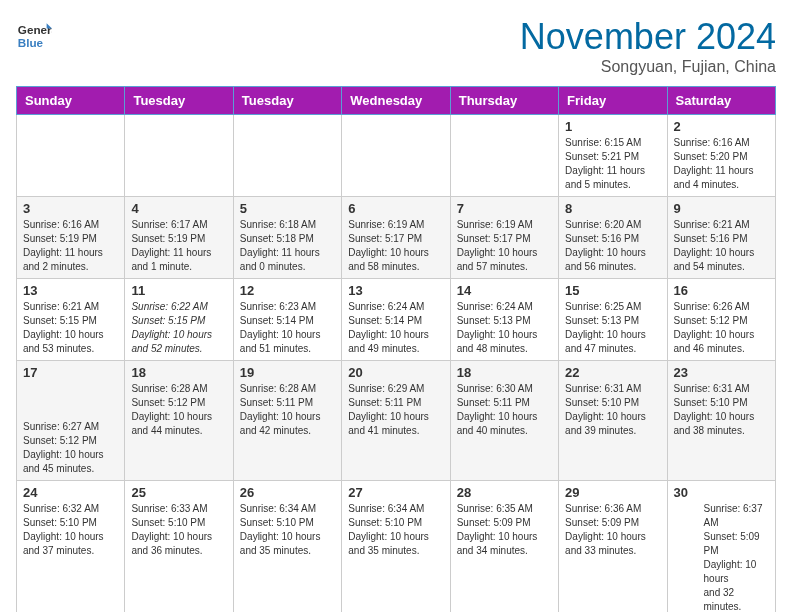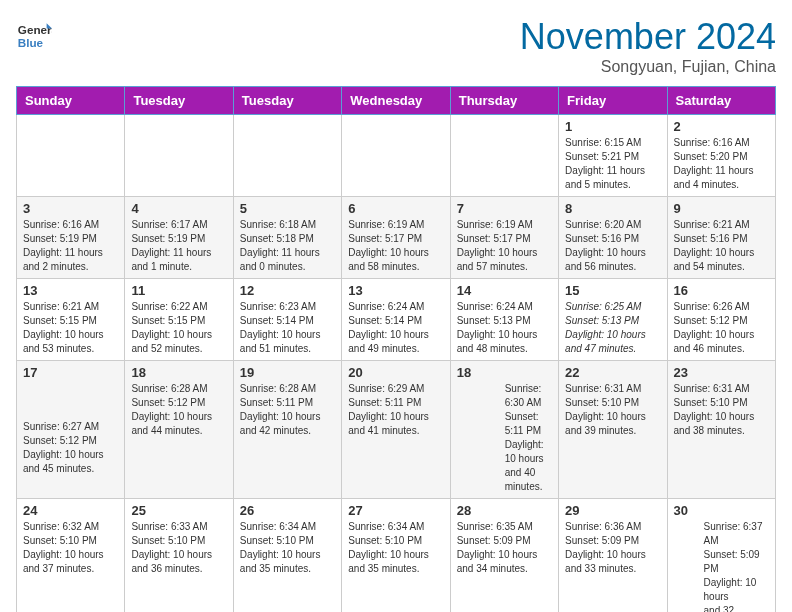--- a/index.html
+++ b/index.html
@@ -182,21 +182,21 @@
       <tr>
         <td>
           <div class="day-num">13</div>
           <div class="day-info" style="white-space: pre-line;">Sunrise: 6:21 AM
 Sunset: 5:15 PM
 Daylight: 10 hours
 and 53 minutes.</div>
         </td>
         <td>
           <div class="day-num">11</div>
-          <div class="day-info" style="white-space: pre-line;">Sunrise: 6:22 AM
+          <div class="day-info" style="white-space: pre-line; font-style: italic;">Sunrise: 6:22 AM
 Sunset: 5:15 PM
 Daylight: 10 hours
 and 52 minutes.</div>
         </td>
         <td>
           <div class="day-num">12</div>
           <div class="day-info" style="white-space: pre-line;">Sunrise: 6:23 AM
 Sunset: 5:14 PM
 Daylight: 10 hours
 and 51 minutes.</div>
@@ -210,21 +210,21 @@
         </td>
         <td>
           <div class="day-num">14</div>
           <div class="day-info" style="white-space: pre-line;">Sunrise: 6:24 AM
 Sunset: 5:13 PM
 Daylight: 10 hours
 and 48 minutes.</div>
         </td>
         <td>
           <div class="day-num">15</div>
-          <div class="day-info" style="white-space: pre-line; font-style: italic;">Sunrise: 6:25 AM
+          <div class="day-info" style="white-space: pre-line;">Sunrise: 6:25 AM
 Sunset: 5:13 PM
 Daylight: 10 hours
 and 47 minutes.</div>
         </td>
         <td>
           <div class="day-num">16</div>
           <div class="day-info" style="white-space: pre-line;">Sunrise: 6:26 AM
 Sunset: 5:12 PM
 Daylight: 10 hours
 and 46 minutes.</div>
@@ -254,21 +254,21 @@
         </td>
         <td>
           <div class="day-num">20</div>
           <div class="day-info" style="white-space: pre-line;">Sunrise: 6:29 AM
 Sunset: 5:11 PM
 Daylight: 10 hours
 and 41 minutes.</div>
         </td>
         <td>
           <div class="day-num">18</div>
-          <div class="day-info" style="white-space: pre-line; margin-left: 48px;">Sunrise: 6:30 AM
+          <div class="day-info" style="white-space: pre-line;">Sunrise: 6:30 AM
 Sunset: 5:11 PM
 Daylight: 10 hours
 and 40 minutes.</div>
         </td>
         <td>
           <div class="day-num">22</div>
           <div class="day-info" style="white-space: pre-line;">Sunrise: 6:31 AM
 Sunset: 5:10 PM
 Daylight: 10 hours
 and 39 minutes.</div>

